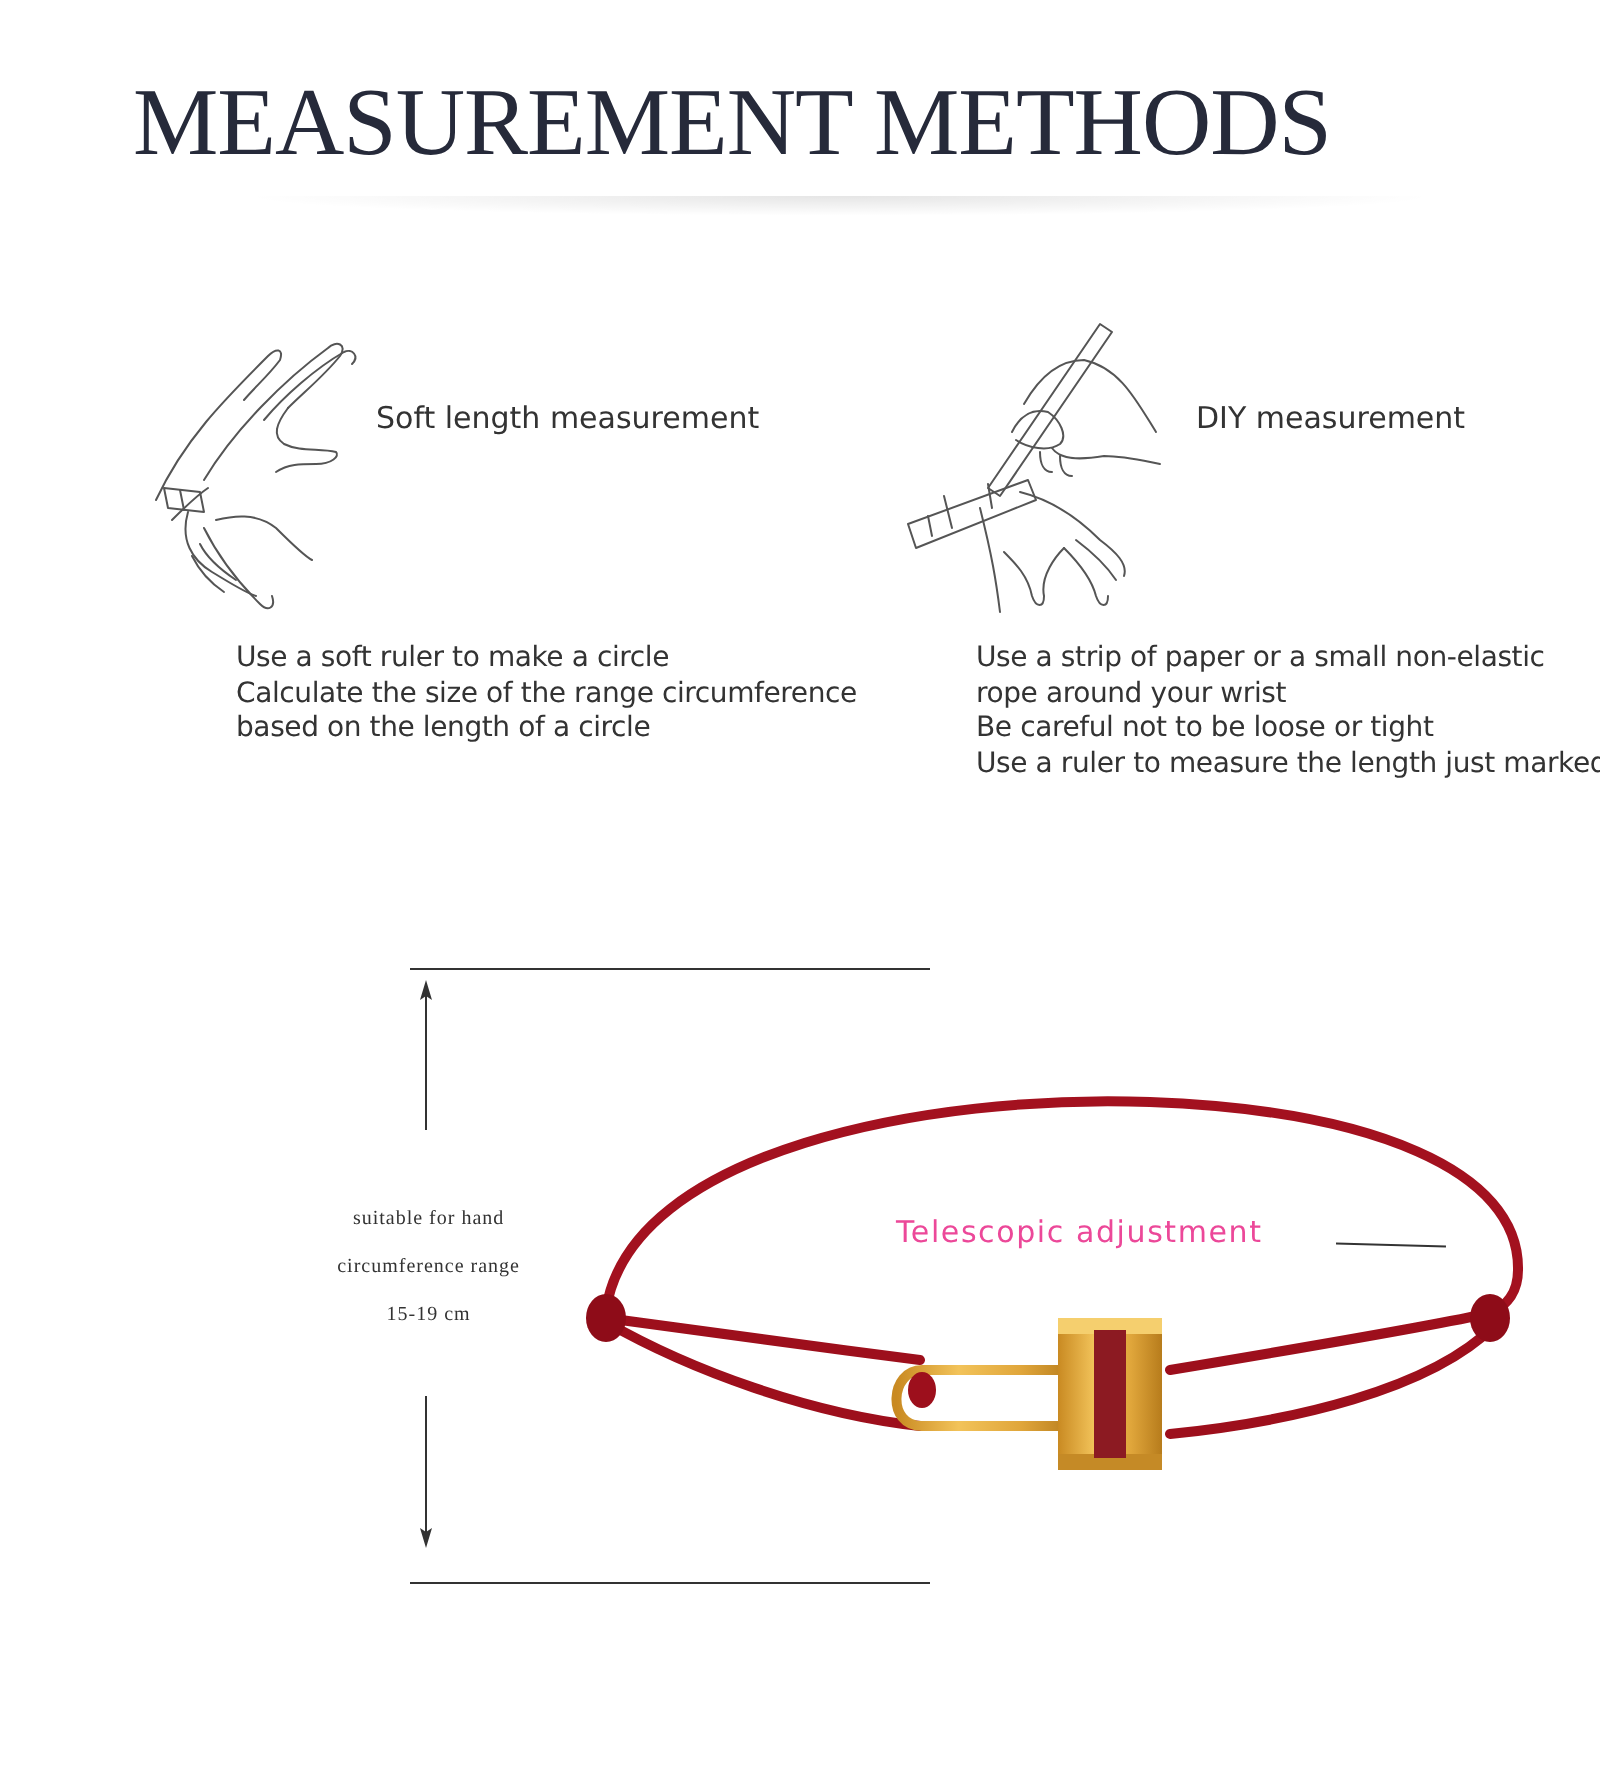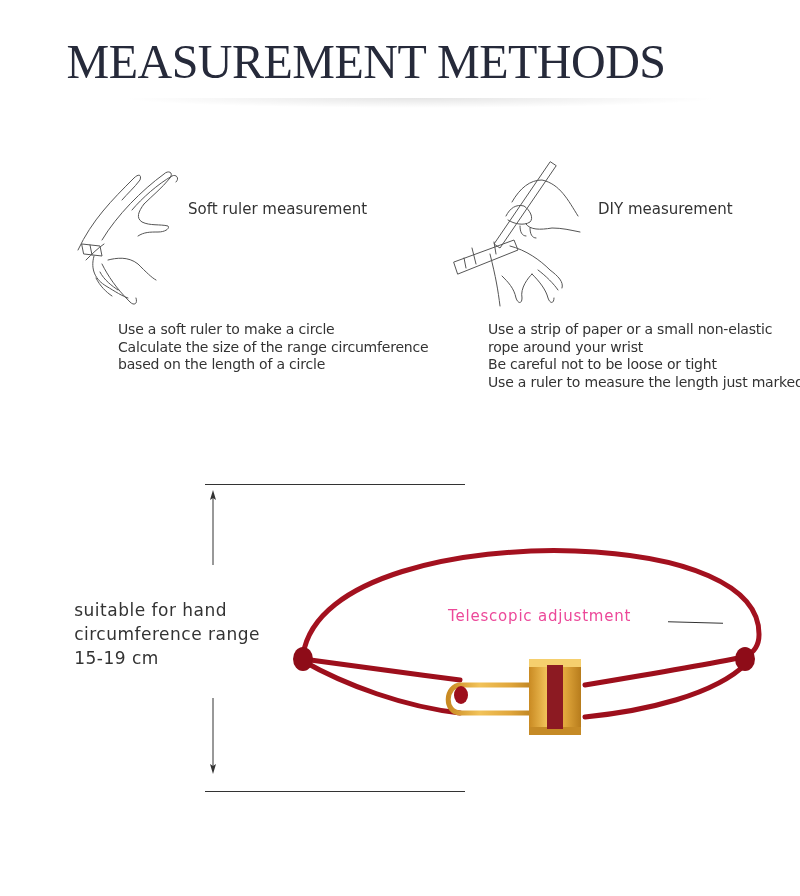--- a/index.html
+++ b/index.html
@@ -4,21 +4,21 @@
 <style>
   html,body{margin:0;padding:0;background:#fff;}
   body{width:800px;height:896px;position:relative;overflow:hidden;font-family:"DejaVu Sans",sans-serif;color:#2b2b2b;}
   .title{position:absolute;left:0;top:34px;width:732px;text-align:center;font-family:"Liberation Serif","DejaVu Serif",serif;font-size:48px;color:#262a3a;letter-spacing:-0.5px;}
   .title-shadow{position:absolute;left:120px;top:98px;width:600px;height:10px;background:radial-gradient(ellipse at center top, rgba(0,0,0,0.10) 0%, rgba(0,0,0,0.0) 70%);}
   .sec-label{position:absolute;font-size:15px;color:#333;}
   .desc{position:absolute;font-size:14px;line-height:17.5px;color:#333;letter-spacing:-0.2px;}
   .desc div{white-space:nowrap;margin-left:22px;}
   .illus{position:absolute;}
   .hline{position:absolute;height:1px;background:#333;}
-  .range{position:absolute;right:540px;top:598px;text-align:left;font-size:17px;line-height:24px;color:#333;letter-spacing:0.5px;}
+  .range{position:absolute;right:540px;top:598px;text-align:center;font-size:10px;line-height:24px;color:#333;letter-spacing:0.5px;font-family:Liberation Serif, serif;}
   .tele{position:absolute;left:448px;top:607px;font-size:15px;color:#ec4899;letter-spacing:0.8px;}
   svg{display:block;}
 </style>
 </head>
 <body>
 
 <div class="title">MEASUREMENT METHODS</div>
 <div class="title-shadow"></div>
 
 <div class="illus" style="left:72px;top:160px;width:115px;height:150px;">
@@ -33,21 +33,21 @@
     <path d="M10 84 L28 86 L30 96 L12 94 Z"></path>
     <path d="M18 85 L20 95"></path>
 
     <path d="M22 96 C18 110, 24 120, 34 126 C44 132, 50 136, 56 138"></path>
     <path d="M36 100 C44 98, 56 96, 66 104 C74 112, 80 118, 84 120"></path>
     <path d="M30 104 C36 116, 44 128, 58 142 C62 146, 66 144, 64 138"></path>
     <path d="M28 112 C32 120, 40 126, 46 130"></path>
     <path d="M24 118 C28 126, 34 132, 40 136"></path>
   </svg>
 </div>
-<div class="sec-label" style="left:188px;top:200px;">Soft ruler measurement</div>
+<div class="sec-label" style="left:188px;top:200px;">Soft length measurement</div>
 
 <div class="illus" style="left:450px;top:158px;width:140px;height:152px;">
   <svg width="140" height="152" viewBox="0 0 140 152" fill="none" stroke="#555" stroke-width="1" stroke-linecap="round" stroke-linejoin="round">
 
     <path d="M100 4 L44 86 L50 90 L106 8 Z"></path>
 
     <path d="M62 44 C70 30, 80 22, 92 22 C110 26, 118 42, 128 58"></path>
     <path d="M56 58 C60 50, 66 46, 74 48 C80 52, 84 60, 80 64 C74 68, 64 66, 58 62"></path>
     <path d="M76 66 C80 72, 90 72, 102 70 C112 70, 120 72, 130 74"></path>
     <path d="M70 68 C70 74, 72 78, 76 78 M80 70 C80 76, 82 80, 86 80"></path>

